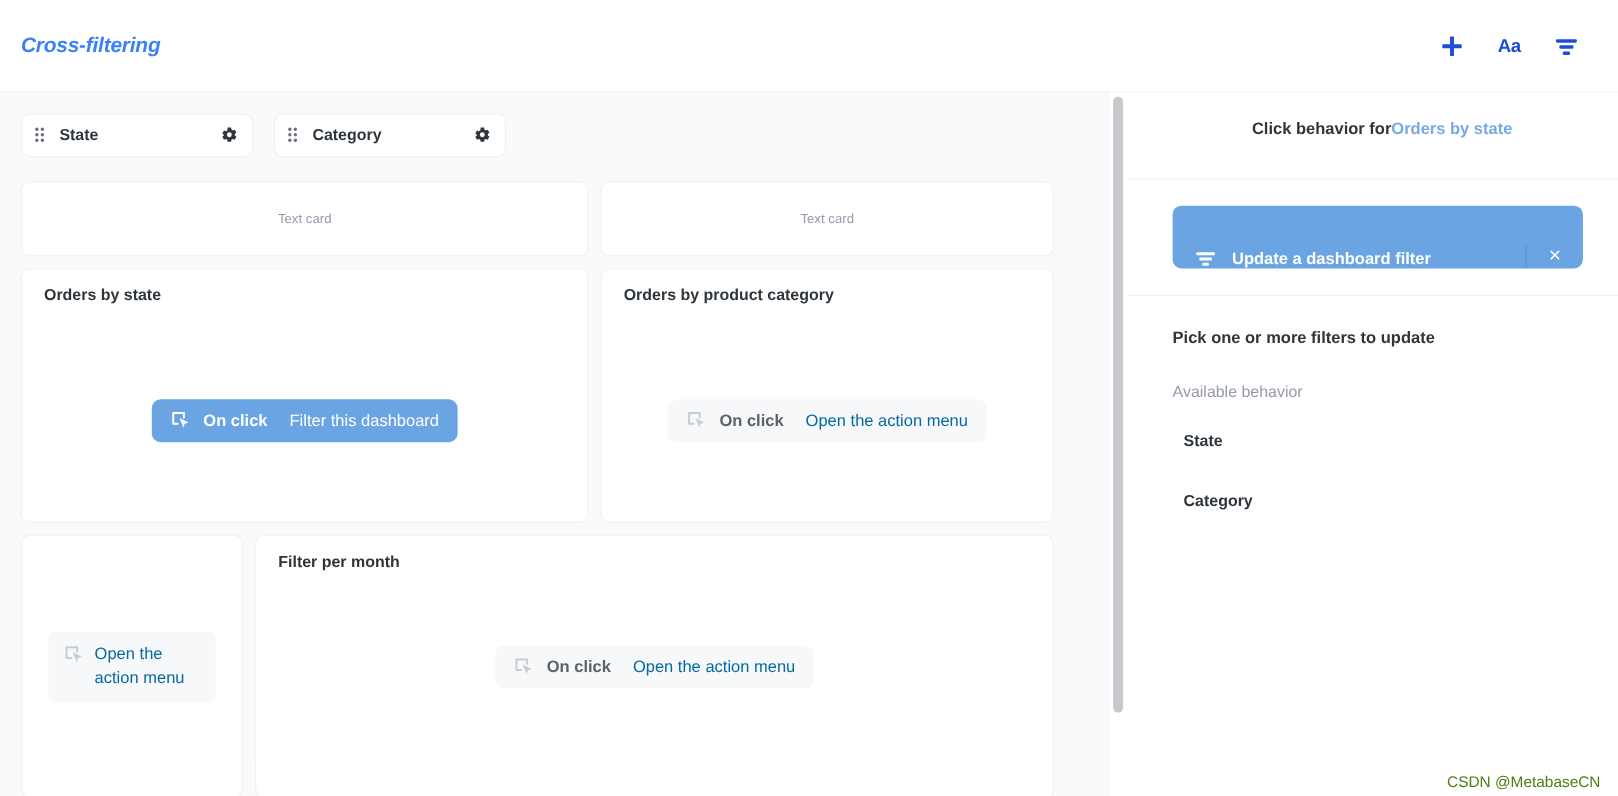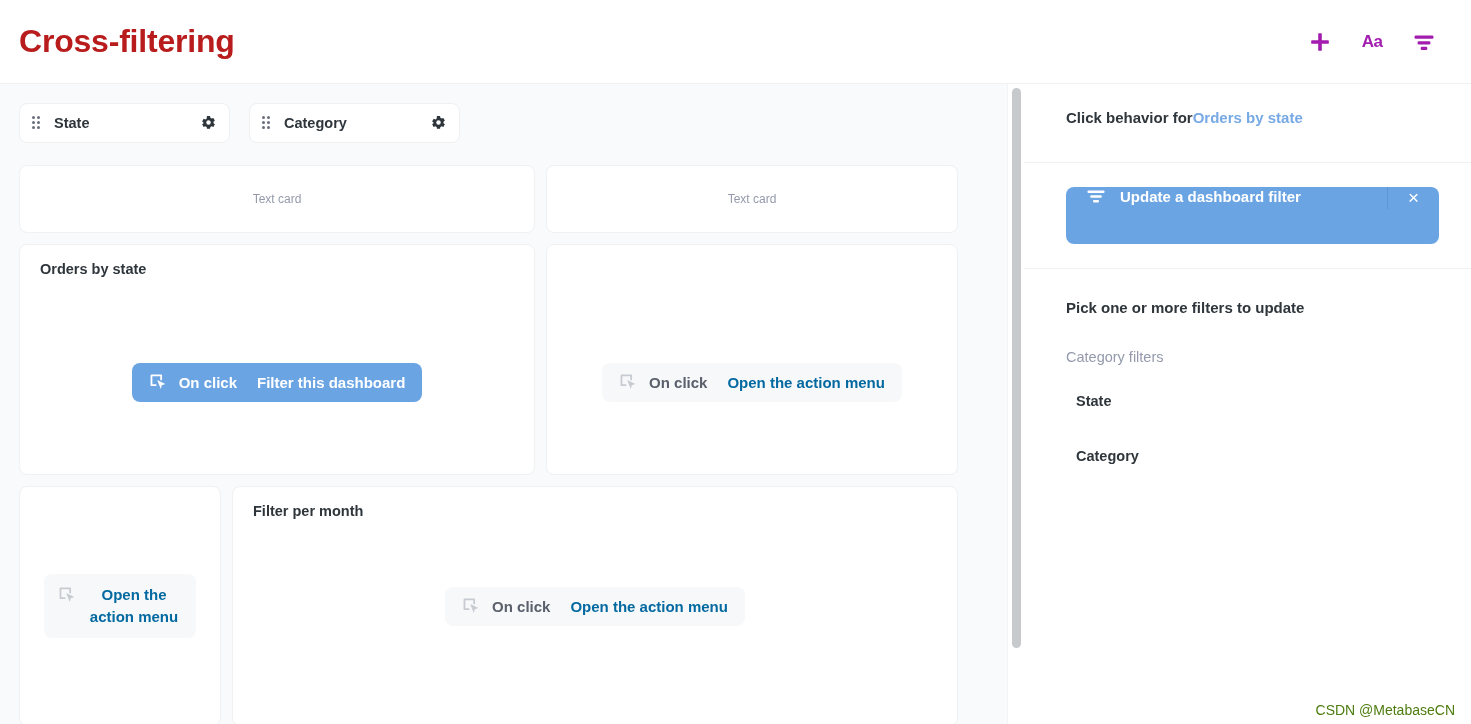--- a/index.html
+++ b/index.html
@@ -19,30 +19,31 @@
     height: 84px;
     min-height: 84px;
     background: #ffffff;
     border-bottom: 1px solid #f0f1f3;
     display: flex;
     align-items: center;
     justify-content: space-between;
     padding: 0 20px 0 19px;
   }
   .page-title {
-    font-size: 32px;
+    font-size: 19px;
     font-weight: bold;
-    color: #b91c1c;
+    color: #3b82f6;
     letter-spacing: -0.2px;
+    font-style: italic;
   }
   .header-actions { display: flex; align-items: center; gap: 26px; padding-right: 14px; }
   .hicon {
     width: 26px; height: 26px;
     display: flex; align-items: center; justify-content: center;
-    color: #a21caf;
+    color: #1d4ed8;
     cursor: pointer;
   }
   .hicon.aa { font-size: 17px; font-weight: bold; letter-spacing: -0.5px; }
 
   
   .body { flex: 1; display: flex; min-height: 0; }
 
   .main {
     width: 1007px;
     min-width: 1007px;
@@ -119,21 +120,21 @@
   .pill {
     display: inline-flex;
     align-items: center;
     border-radius: 8px;
     padding: 10px 17px;
     cursor: pointer;
     white-space: nowrap;
   }
   .pill .cur { margin-right: 11px; display: flex; align-items: center; flex: 0 0 auto; }
   .pill .onclick { font-size: 15px; font-weight: bold; margin-right: 20px; }
-  .pill .action { font-size: 15px; font-weight: bold; text-align: center; }
+  .pill .action { font-size: 15px; font-weight: normal; }
 
   .pill.inactive { background: #f7f8f9; }
   .pill.inactive .cur { color: #c7cbd2; }
   .pill.inactive .onclick { color: #5a616c; }
   .pill.inactive .action { color: #0369a1; }
 
   .pill.active { background: #6ba4e3; }
   .pill.active .cur { color: #ffffff; }
   .pill.active .onclick { color: #ffffff; }
   .pill.active .action { color: #ffffff; }
@@ -152,29 +153,30 @@
     min-width: 0;
   }
   .sb-head {
     height: 79px; min-height: 79px;
     display: flex; align-items: center;
     padding: 0 24px 12px 42px;
     border-bottom: 1px solid #f0f1f3;
     font-size: 15px;
     font-weight: bold;
     color: #2e353b;
+    justify-content: center;
   }
   .sb-head .link { color: #77a9e4; }
   .sb-sel-wrap { padding: 24px 32px 0 42px; border-bottom: 1px solid #f0f1f3; }
   .sb-selected {
     height: 57px;
     background: #6ba4e3;
     border-radius: 8px;
     display: flex;
-    align-items: flex-start;
+    align-items: flex-end;
     margin-bottom: 24px;
     cursor: pointer;
   }
   .sb-selected .sel-main {
     flex: 1;
     display: flex; align-items: center;
     padding-left: 20px;
     gap: 14px;
     color: #ffffff;
     font-size: 15px;
@@ -306,20 +308,21 @@
                     <path d="M8.6 7.4l8.6 4.3-3.7 1.2-1.1 3.9z" fill="currentColor"></path>
                   </svg>
                 </span>
                 <span class="onclick">On click</span>
                 <span class="action">Filter this dashboard</span>
               </div>
             </div>
           </div>
 
           <div class="card qcard" style="width:412px;">
+            <div class="qtitle">Orders by product category</div>
             <div class="qbody">
               <div class="pill inactive">
                 <span class="cur">
                   <svg width="19" height="19" viewBox="0 0 20 20" aria-hidden="true">
                     <path d="M2.6 2.6h10.2v4.2M2.6 2.6v10.2h4.4" fill="none" stroke="currentColor" stroke-width="1.9" stroke-linecap="round" stroke-linejoin="round"></path>
                     <path d="M8.6 7.4l8.6 4.3-3.7 1.2-1.1 3.9z" fill="currentColor"></path>
                   </svg>
                 </span>
                 <span class="onclick">On click</span>
                 <span class="action">Open the action menu</span>
@@ -390,21 +393,21 @@
             <span>Update a dashboard filter</span>
           </div>
           <div class="sel-x">
             <span>×</span>
           </div>
         </div>
       </div>
 
       <div class="sb-body">
         <div class="sb-prompt">Pick one or more filters to update</div>
-        <div class="sb-sub">Category filters</div>
+        <div class="sb-sub">Available behavior</div>
         <div class="sb-item">State</div>
         <div class="sb-item" style="margin-top:23px;">Category</div>
       </div>
 
     </div>
   </div>
 
   <div class="watermark">CSDN @MetabaseCN</div>
 </div>
 

